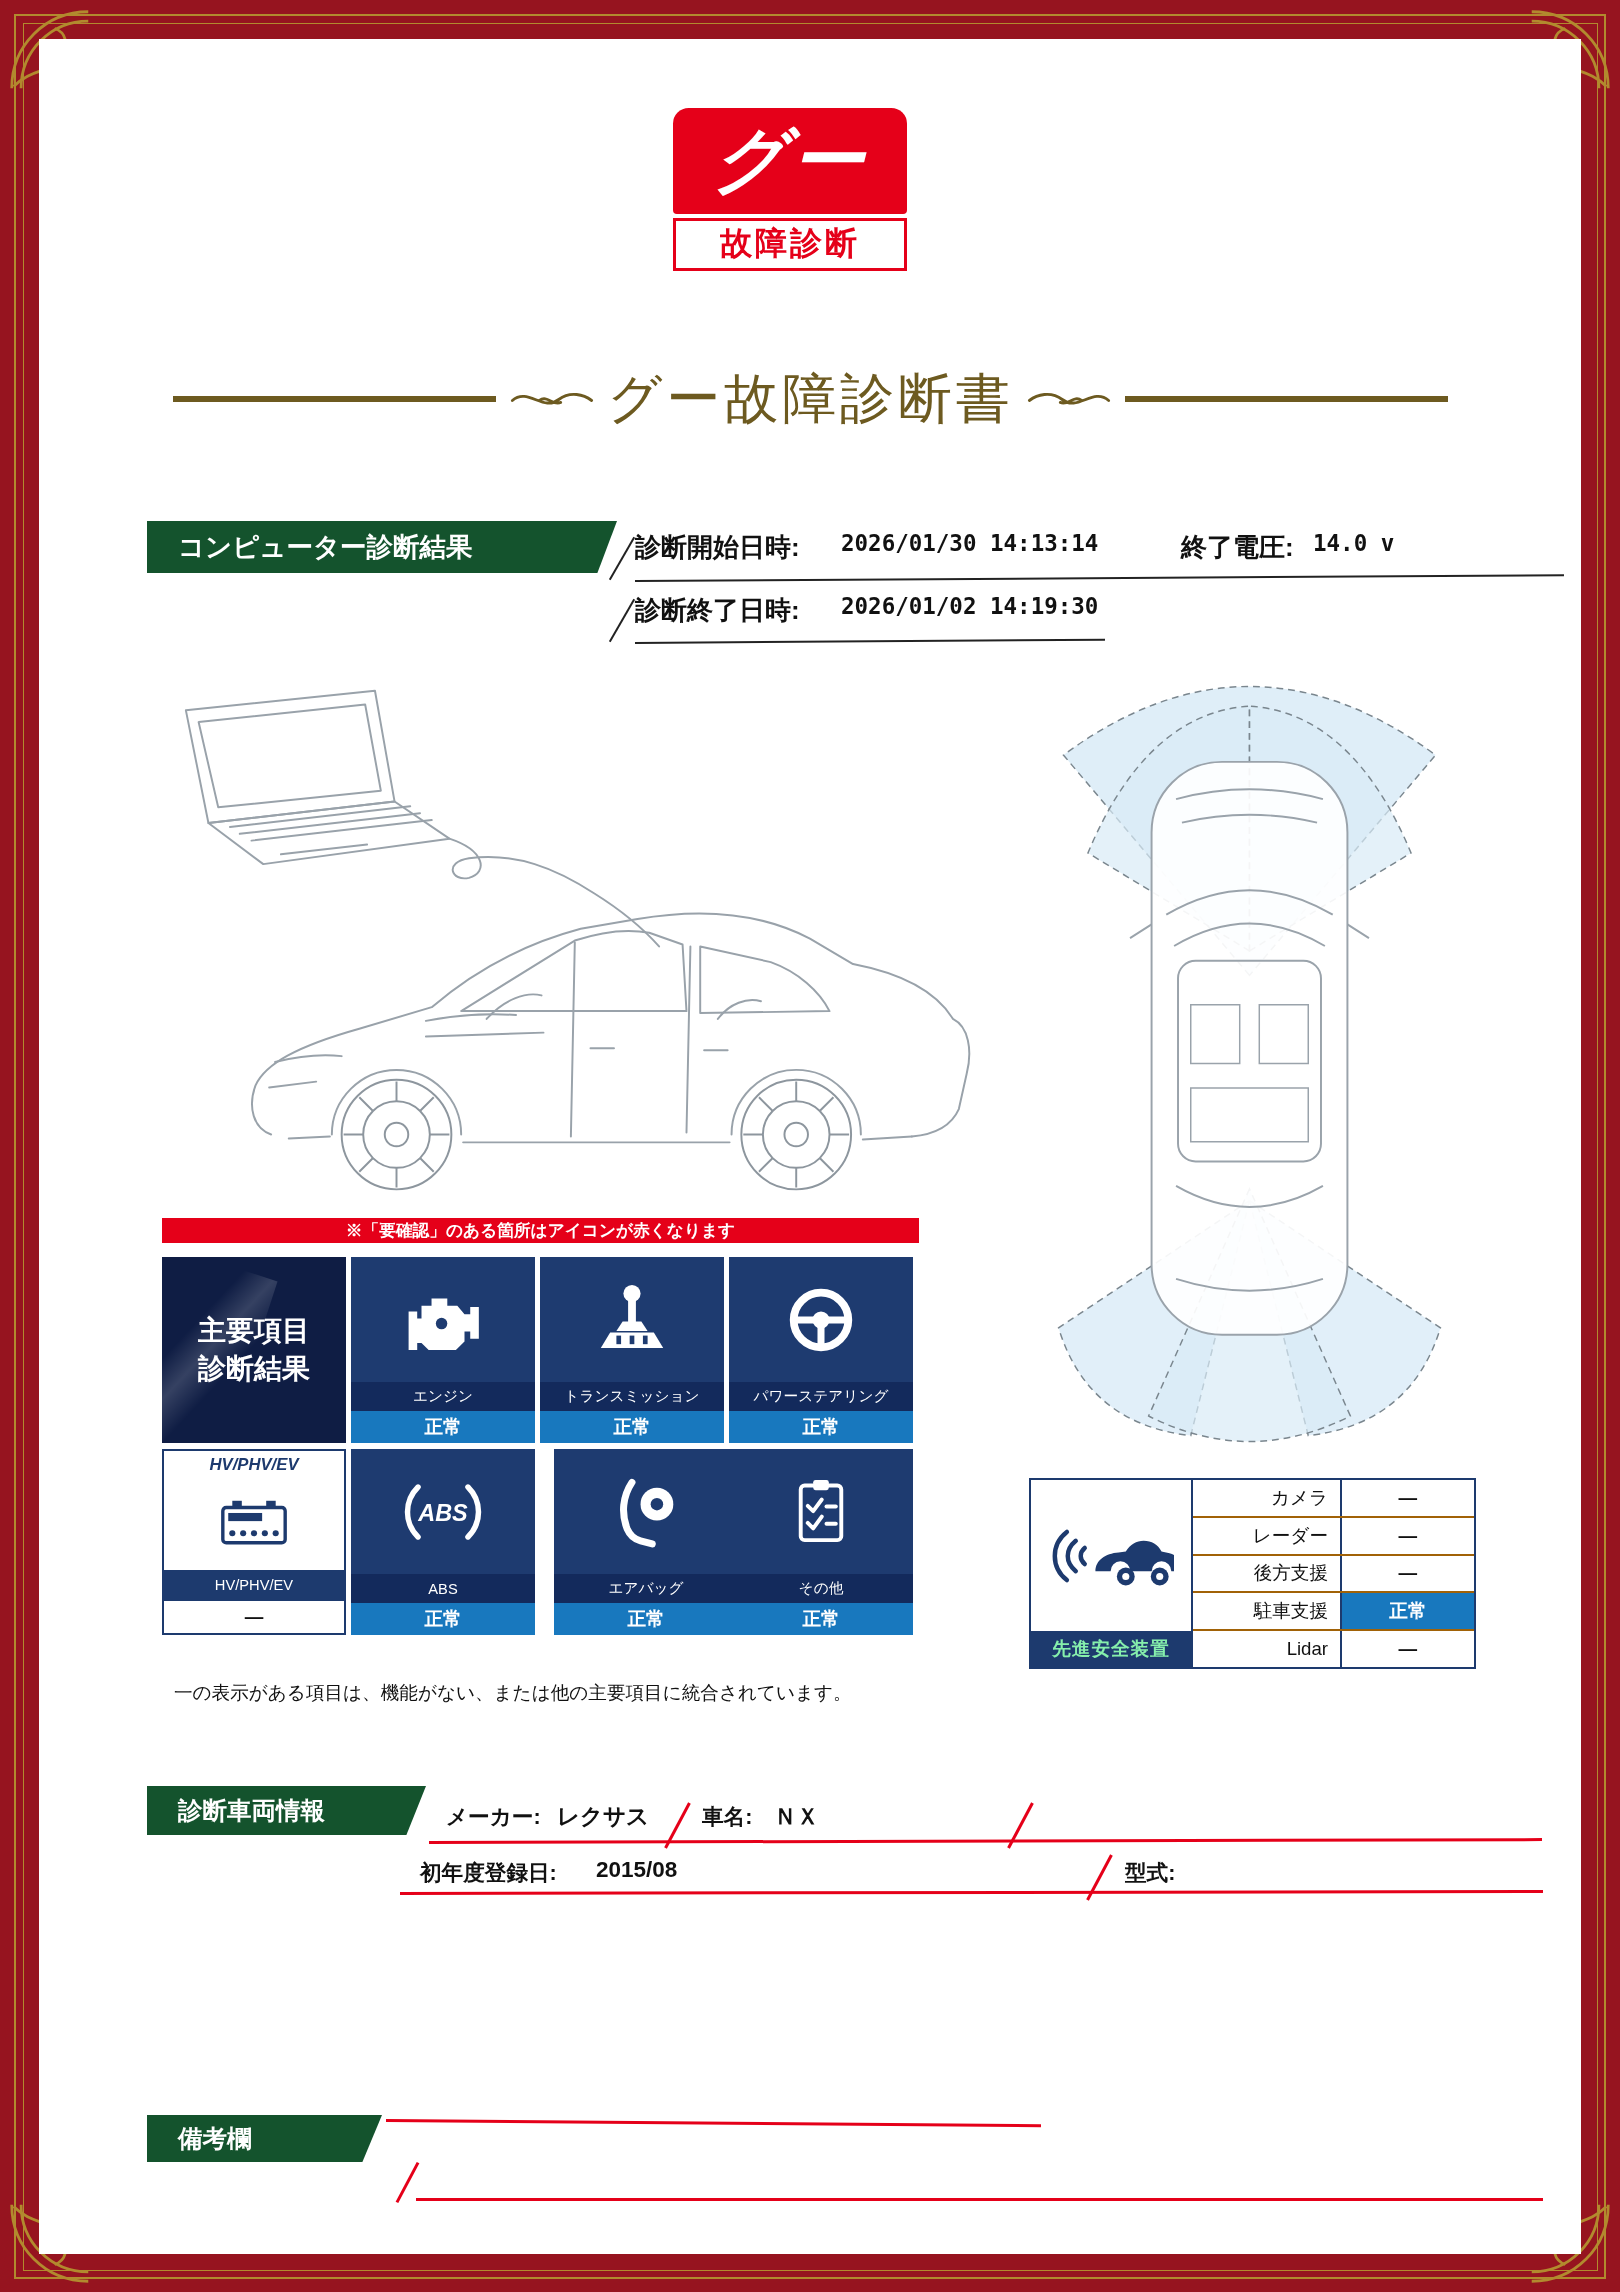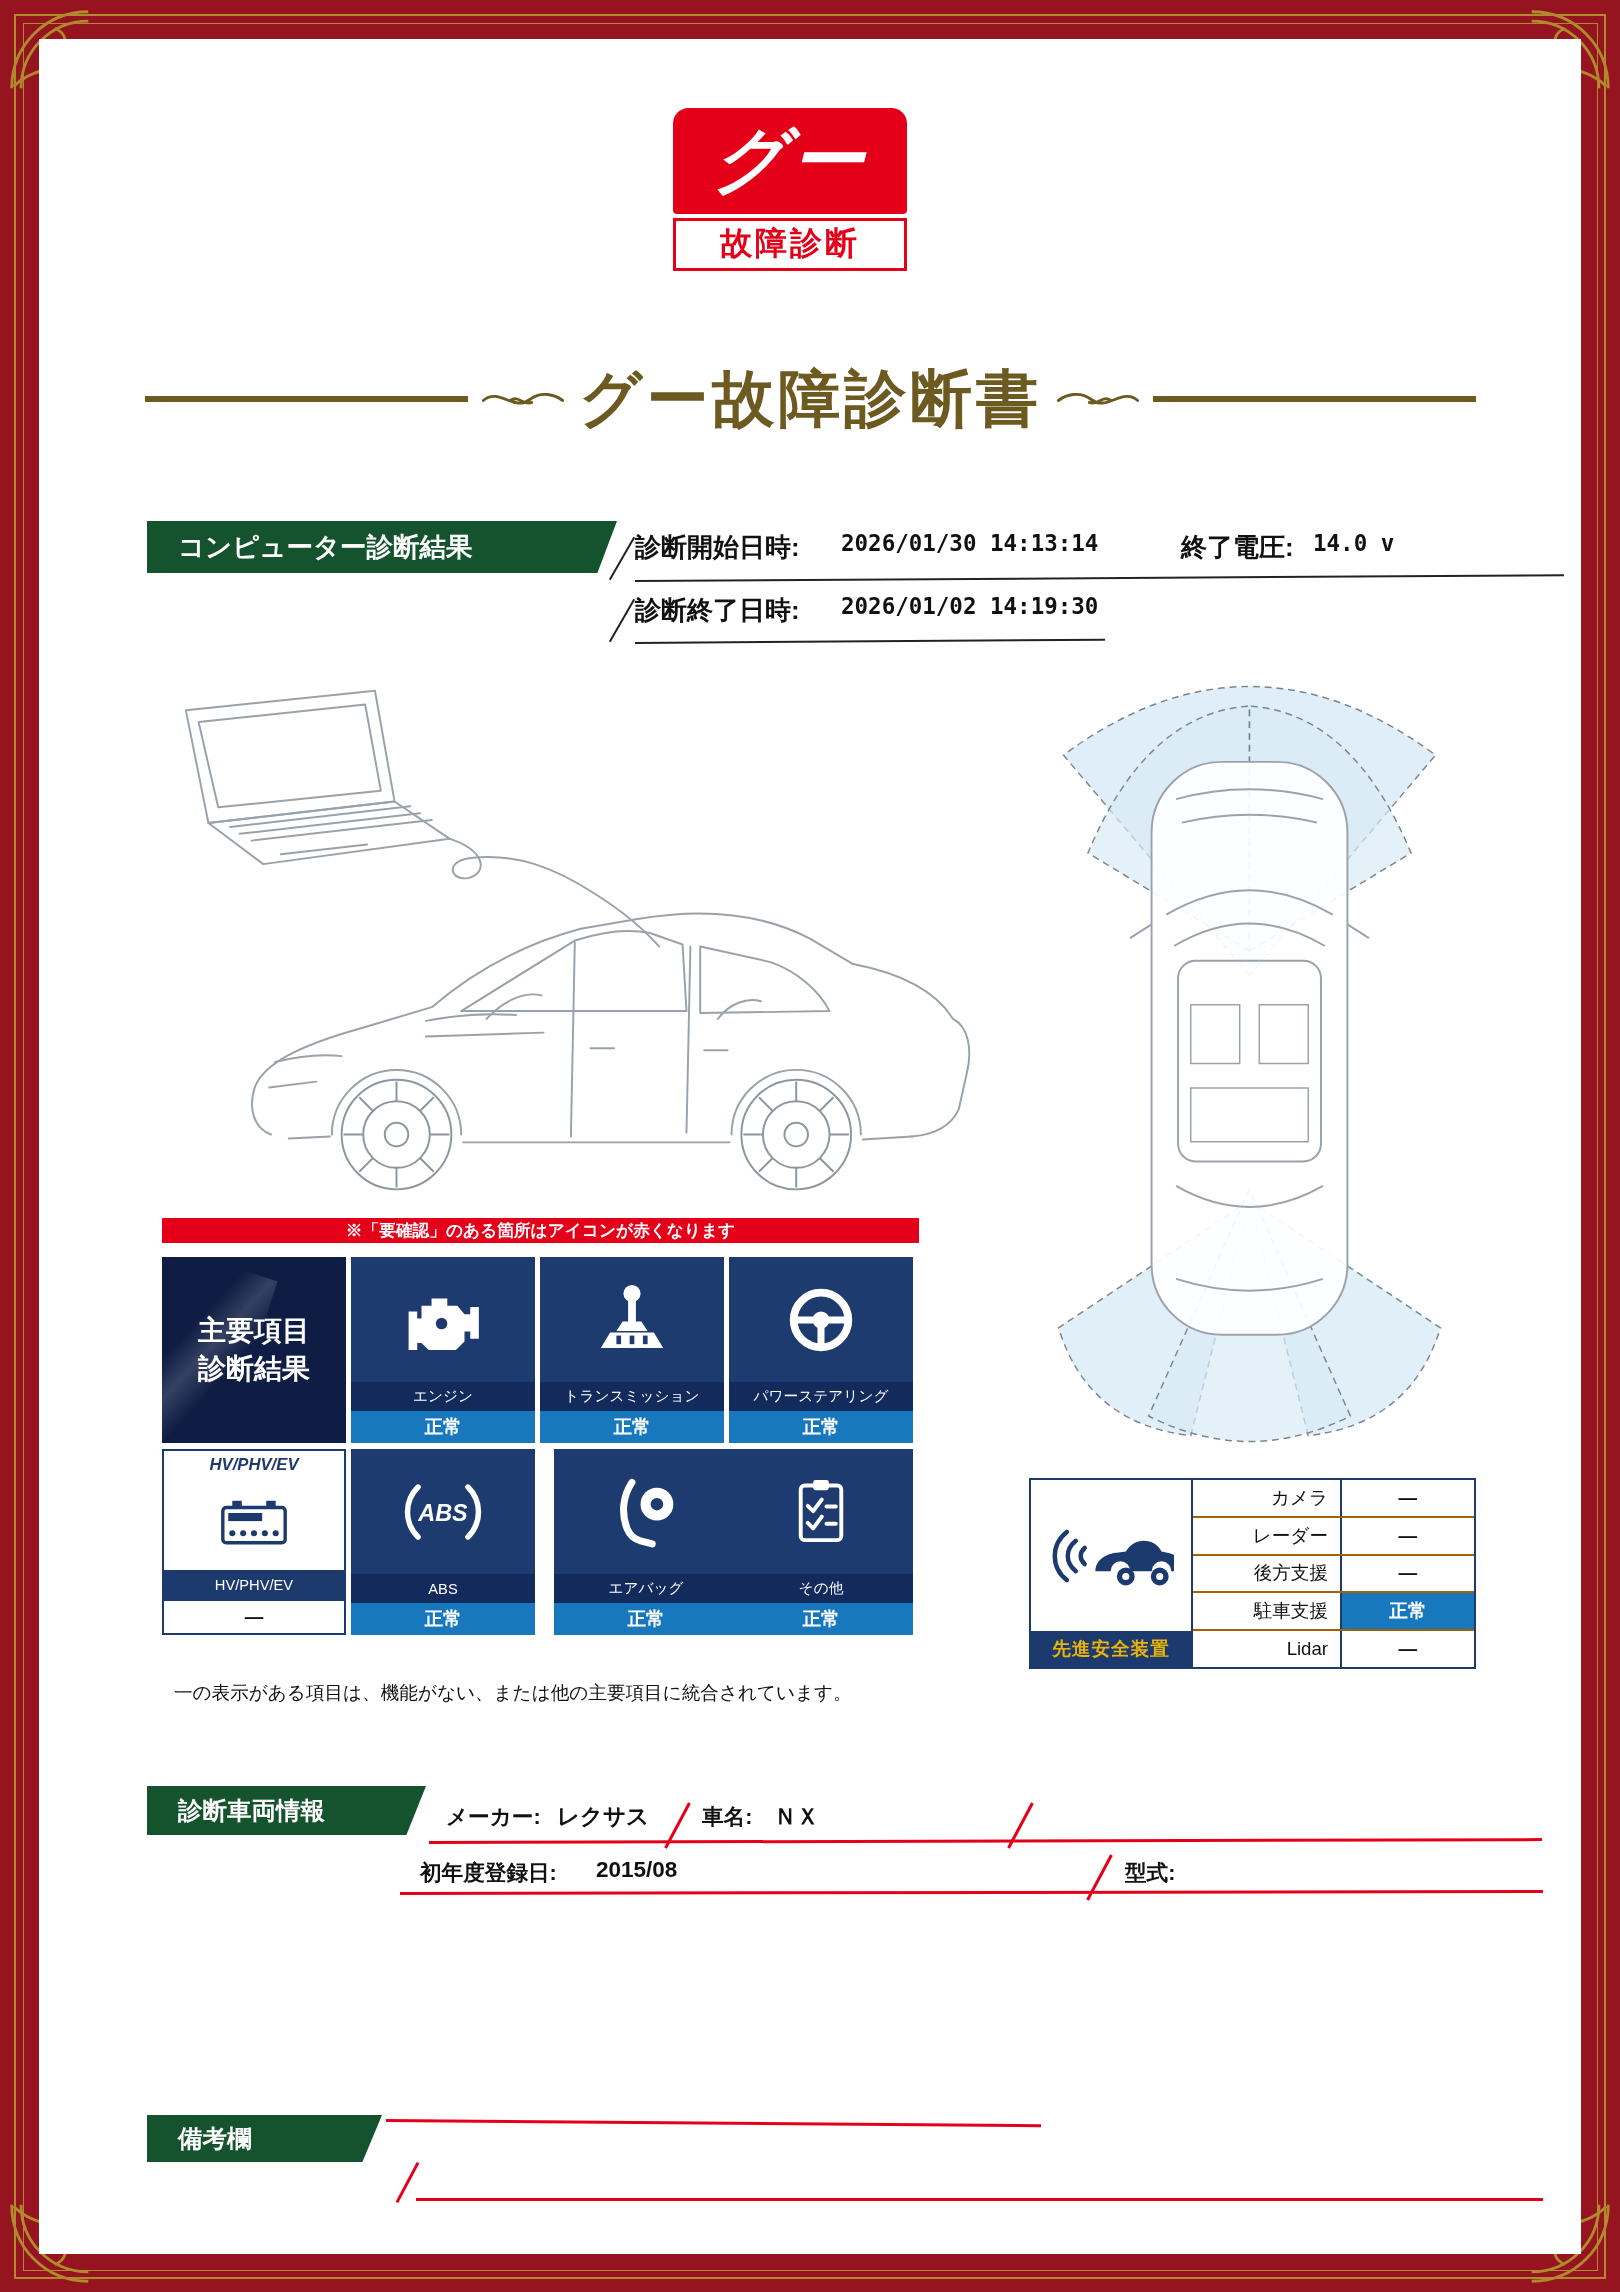--- a/index.html
+++ b/index.html
@@ -17,21 +17,21 @@
   .corner.br{right:7.8px;bottom:7.8px;transform:scale(-1,-1);}
   
   .logo{left:673px;top:108px;width:234px;text-align:center;}
   .logo-mark{height:106px;background:#e50019;border-radius:15.7px 15.7px 3.9px 3.9px;display:flex;align-items:center;justify-content:center;
              color:#fff;font-size:73px;font-weight:bold;font-style:italic;letter-spacing:3.9px;}
   .logo-band{height:53px;margin-top:3.9px;background:#fff;border:3.9px solid #e50019;box-sizing:border-box;
              display:flex;align-items:center;justify-content:center;color:#e50019;font-size:32px;font-weight:bold;letter-spacing:2.9px;}
   
   .title-row{left:108px;top:345px;width:1405px;height:108px;display:flex;align-items:center;justify-content:center;gap:13.7px;}
   .title-line{flex:1;max-width:323px;height:5.9px;background:#6d5a20;}
-  .title-text{font-size:62px;font-weight:bold;color:#6d5a20;letter-spacing:3.9px;white-space:nowrap;}
+  .title-text{font-size:54px;font-weight:normal;color:#6d5a20;letter-spacing:3.9px;white-space:nowrap;}
   .flourish{width:84px;height:29px;}
   .flourish.m{transform:scaleX(-1);}
   
   .banner{position:absolute;background:#14532d;color:#fff;font-weight:bold;display:flex;align-items:center;
           padding-left:31px;box-sizing:border-box;clip-path:polygon(0 0,100% 0,calc(100% - 19.6px) 100%,0 100%);}
   
   .diag-label{position:absolute;font-weight:bold;font-size:26px;white-space:nowrap;}
   .diag-value{position:absolute;font-family:"DejaVu Sans Mono",monospace;font-size:22.5px;font-weight:bold;white-space:nowrap;}
   .blackline{position:absolute;height:2px;background:#222;transform-origin:left center;}
   .blackslash{position:absolute;width:2px;height:49px;background:#222;transform:rotate(30deg);}
@@ -53,21 +53,21 @@
   .tile.light .hv-header{height:27.4px;background:#fff;color:#1d3a6e;font-style:italic;font-weight:bold;font-size:16.7px;
                     display:flex;align-items:center;justify-content:center;}
   .tile.light .icon-area{background:#fff;}
   .tile.light .label-bar{background:#1d3a6e;}
   .tile.light .value-bar{background:#fff;color:#111;border-top:2px solid #1d3a6e;}
   .footnote{left:174px;top:1680px;font-size:18.6px;color:#111;}
   
   .safety-table{left:1029px;top:1478px;width:447px;height:191px;border:2px solid #1d3a6e;box-sizing:border-box;display:flex;background:#fff;}
   .safety-left{width:160px;border-right:2px solid #1d3a6e;display:flex;flex-direction:column;}
   .safety-icon-area{flex:1;display:flex;align-items:center;justify-content:center;}
-  .safety-caption{height:36px;background:#1d3a6e;color:#eab308;display:flex;align-items:center;justify-content:center;
+  .safety-caption{height:36px;background:#1d3a6e;color:#86efac;display:flex;align-items:center;justify-content:center;
                   font-size:18.6px;font-weight:bold;letter-spacing:1px;}
   .safety-rows{flex:1;display:flex;flex-direction:column;}
   .srow{flex:1;display:flex;border-bottom:2px solid #a16207;}
   .srow:last-child{border-bottom:none;}
   .slabel{width:135px;display:flex;align-items:center;justify-content:flex-end;padding-right:11.8px;
           font-size:18.6px;border-right:2px solid #1d3a6e;background:#fff;}
   .sval{flex:1;display:flex;align-items:center;justify-content:center;font-size:18.6px;font-weight:bold;}
   .sval.ok{background:#1878be;color:#fff;}
   
   .vfield-label{position:absolute;font-weight:bold;font-size:21.6px;white-space:nowrap;}

